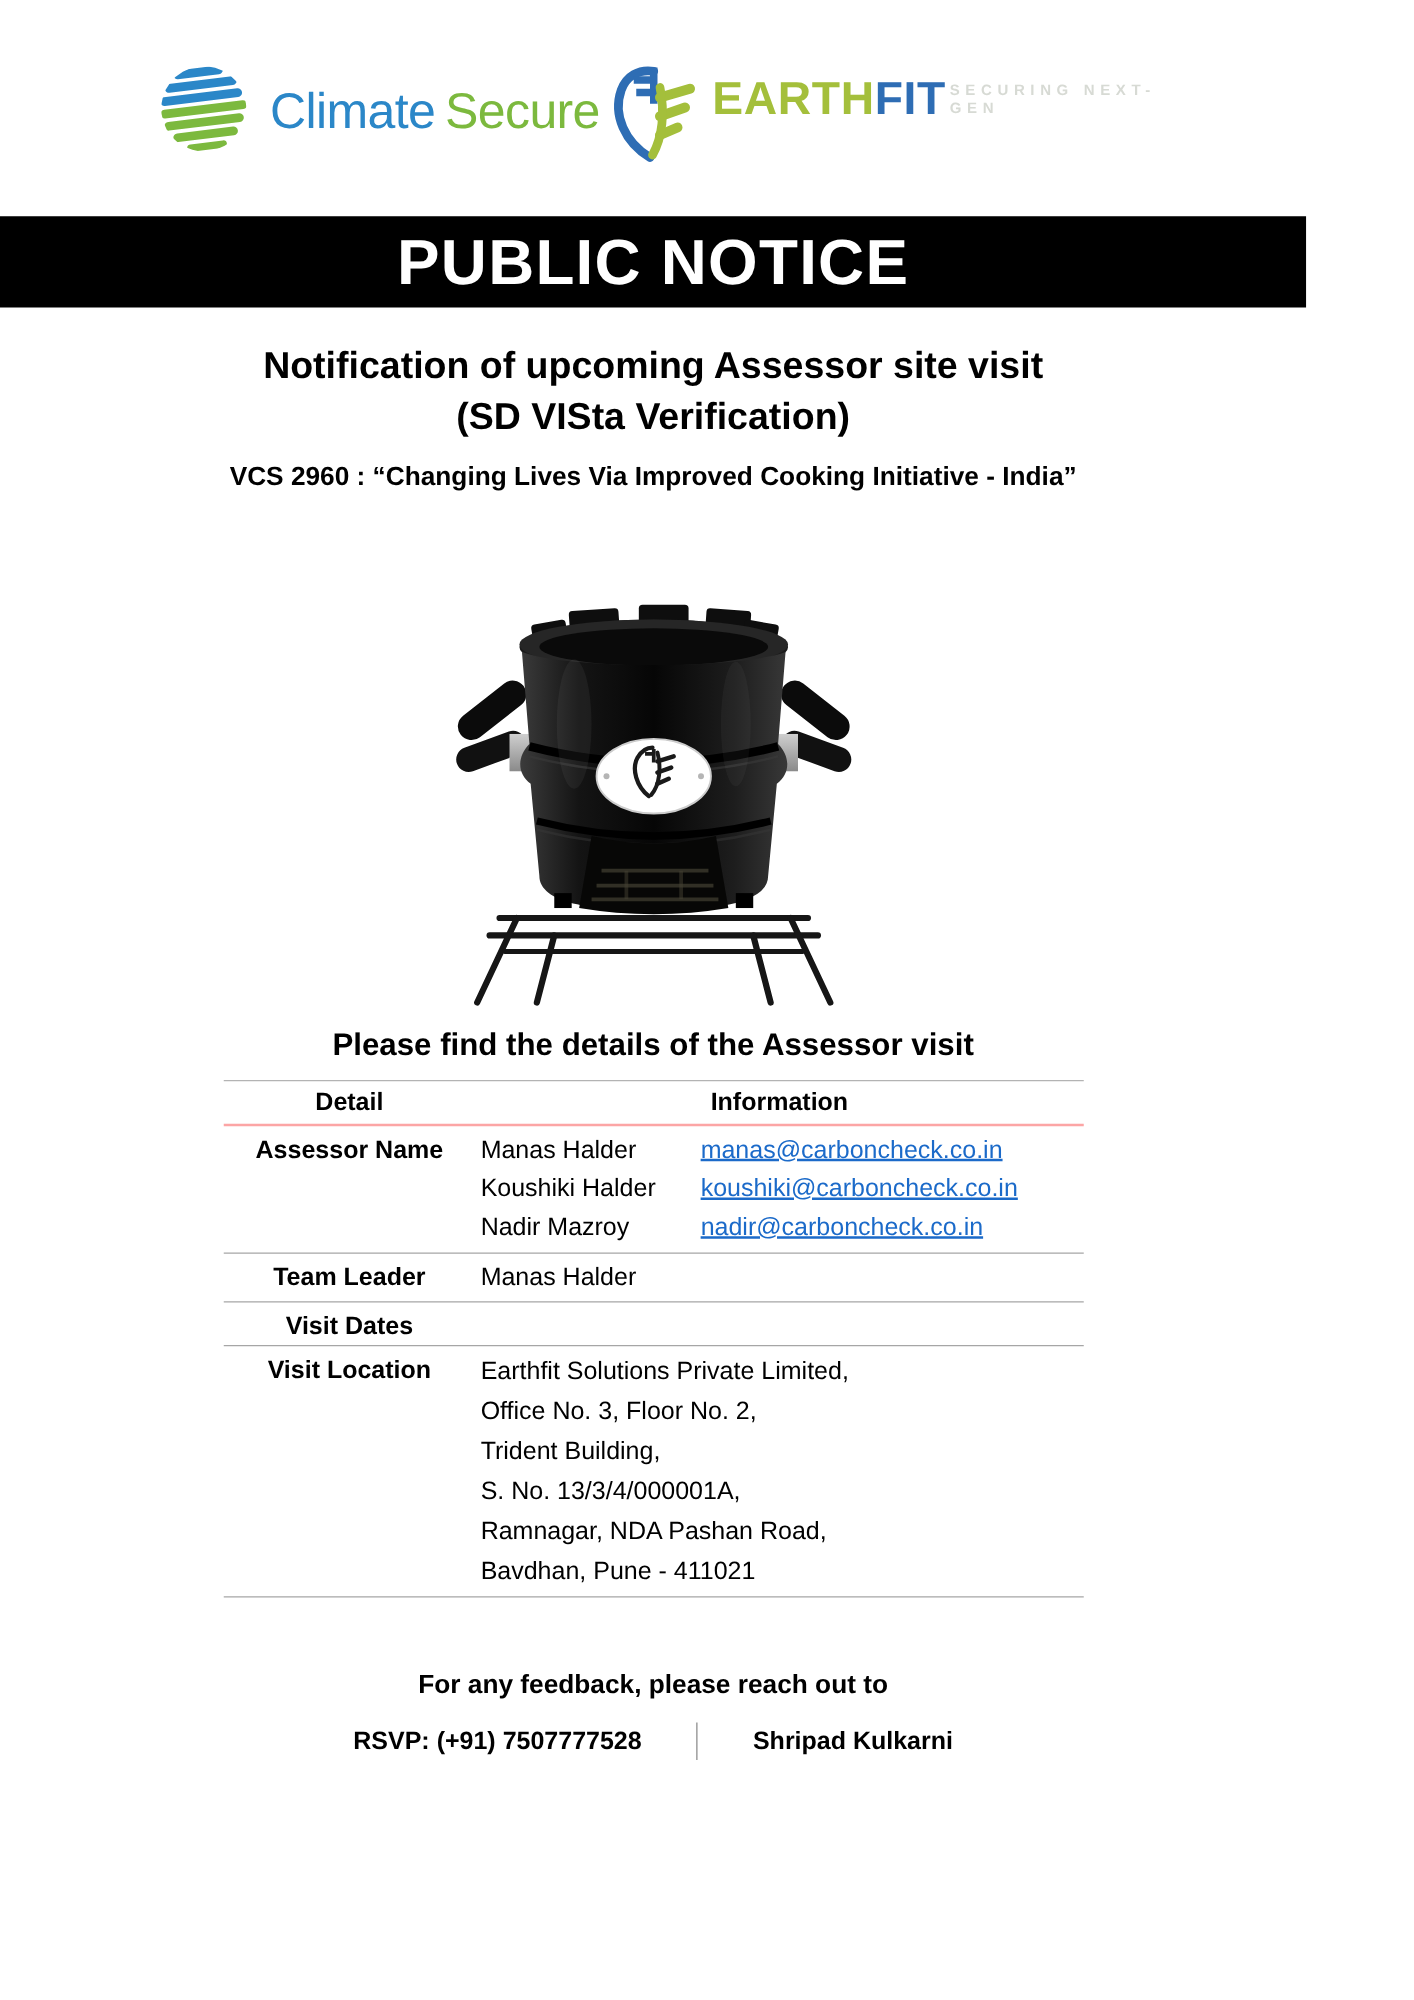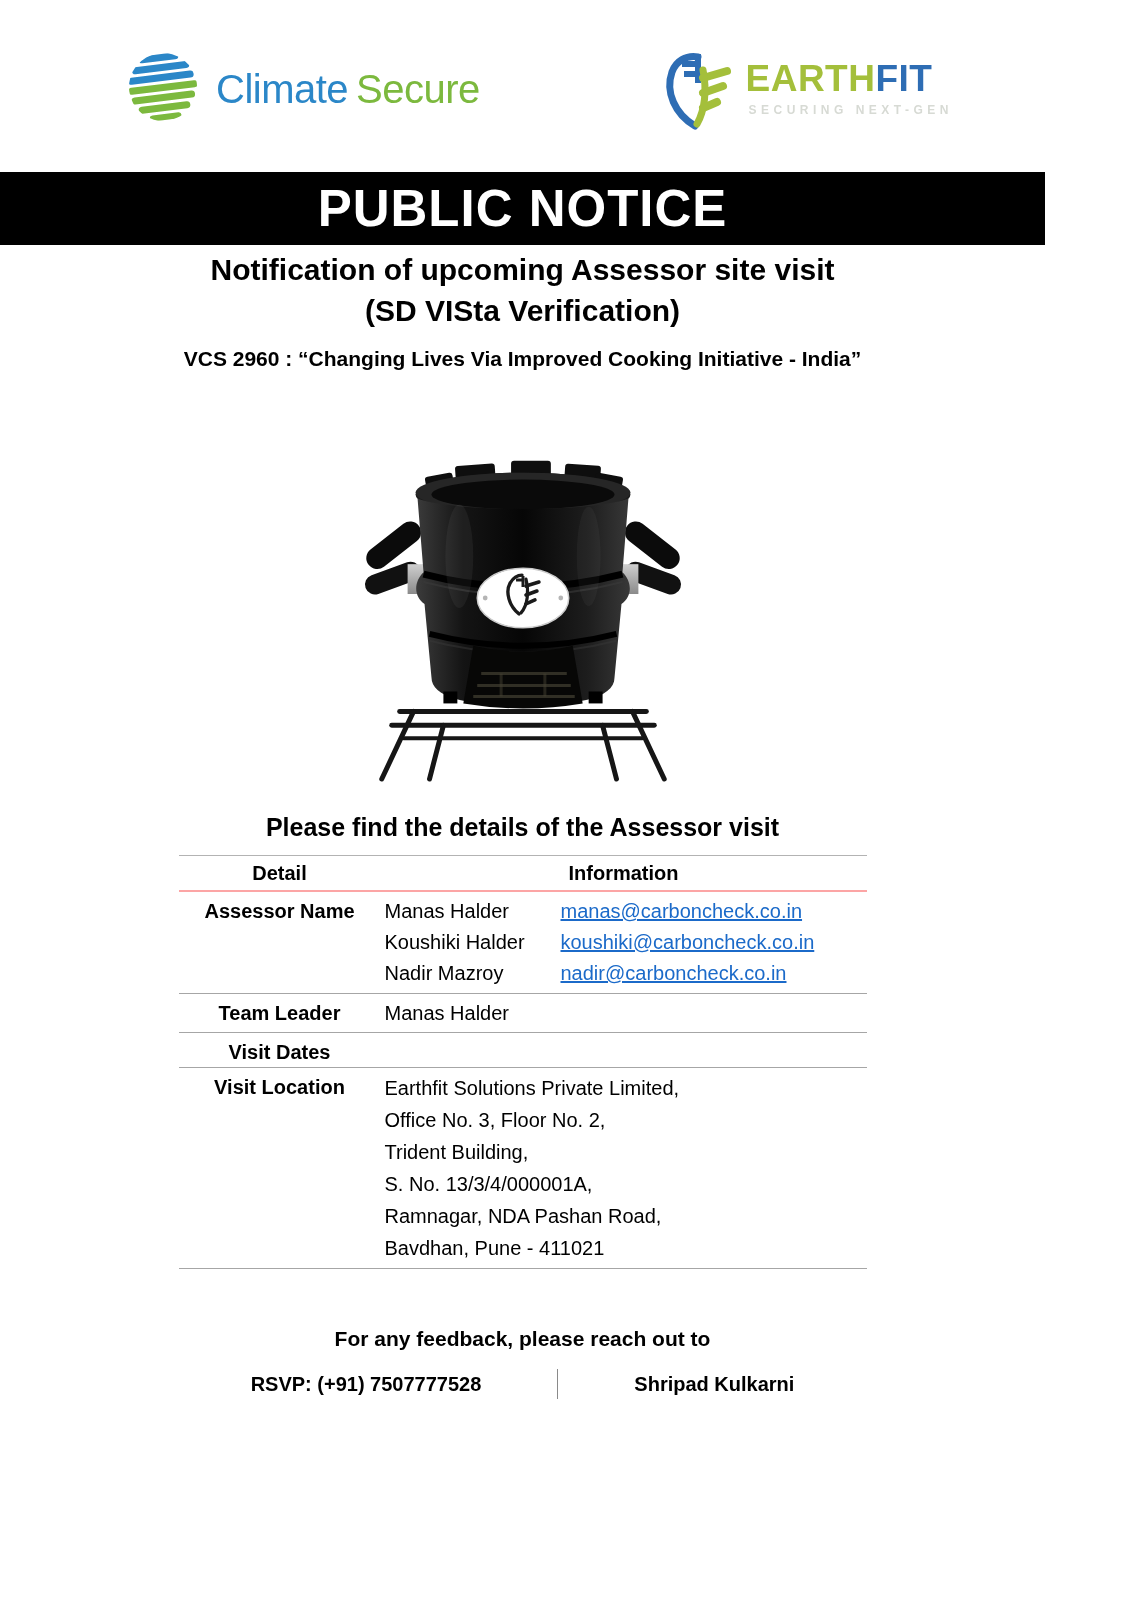--- a/index.html
+++ b/index.html
@@ -6,53 +6,53 @@
   body { background:#ffffff; font-family:"Liberation Sans", sans-serif; color:#000; }
   .page { width:1045px; height:1600px; background:#fff; overflow:hidden; position:relative;border-radius:11px; }
 
   
   .logo-row { display:flex; justify-content:space-between; align-items:flex-start; padding:50px 92px 0 126px; }
   .cs-logo { display:flex; align-items:center; gap:16px; }
   .cs-text { font-size:40px; letter-spacing:-0.5px; }
   .cs-text .c1 { color:#2B87C8; }
   .cs-text .c2 { color:#7CB93E; margin-left:8px; }
   .ef-logo { display:flex; align-items:flex-start; gap:8px; }
-  .ef-block { display:flex; flex-direction:column; margin-top:10px; }
+  .ef-block { display:flex; flex-direction:row; margin-top:10px; }
   .ef-text { font-size:37px; font-weight:bold; letter-spacing:0.5px; line-height:38px; }
   .ef-text .e1 { color:#A4BF3B; }
   .ef-text .e2 { color:#2E6DB4; }
   .ef-tagline { font-size:12px; letter-spacing:4.5px; color:#d7dad4; font-weight:bold; margin-top:5px; padding-left:3px; }
 
   
   .banner { margin-top:36px; height:73px; background:#000; display:flex; align-items:center; justify-content:center; }
   .banner-text { color:#fff; font-size:51px; font-weight:bold; letter-spacing:1px; }
 
   
-  .h1 { margin-top:4px; text-align:center; font-size:30px; font-weight:bold; line-height:41px; }
+  .h1 { margin-top:26px; text-align:center; font-size:30px; font-weight:bold; line-height:41px; }
   .proj { margin-top:16px; text-align:center; font-size:21px; font-weight:bold; }
 
   
   .stove-wrap { margin-top:36px; display:flex; justify-content:center; }
 
   
-  .details-heading { margin-top:28px; text-align:center; font-size:25px; font-weight:bold; }
+  .details-heading { margin-top:14px; text-align:center; font-size:25px; font-weight:bold; }
   .table { width:688px; margin:13px auto 0; font-size:20px; }
   .t-row { display:grid; grid-template-columns:202px 1fr; border-bottom:1px solid #a6a6a6; }
   .t-row.header { border-top:1px solid #b3b3b3; border-bottom:2px solid #fca5a5; }
   .t-row.header > div { font-weight:bold; text-align:center; padding:3px 0; line-height:28px; }
   .cell-label { font-weight:bold; text-align:center; padding-top:4px; line-height:30px; }
   .cell-info { text-align:left; padding:4px 0 4px 4px; line-height:30px; }
   .pair { display:grid; grid-template-columns:176px 1fr; line-height:31px; }
   .email-link { color:#1B6AC9; text-decoration:underline; }
   .loc-line { line-height:32px; }
   sup.th { vertical-align:super; font-size:0.62em; line-height:0; }
 
   
   .feedback { margin-top:58px; text-align:center; font-size:21px; font-weight:bold; }
-  .rsvp-row { margin-top:18px; display:flex; justify-content:center; align-items:center; gap:76px; font-size:20px; font-weight:bold; }
+  .rsvp-row { margin-top:18px; display:flex; justify-content:center; align-items:center; gap:44px; font-size:20px; font-weight:bold; }
   .vdivider { width:1px; height:30px; background:#8a8a8a; }
 </style>
 </head>
 <body>
 
 <div class="page">
 
   <div class="logo-row">
 
     <div class="cs-logo">

